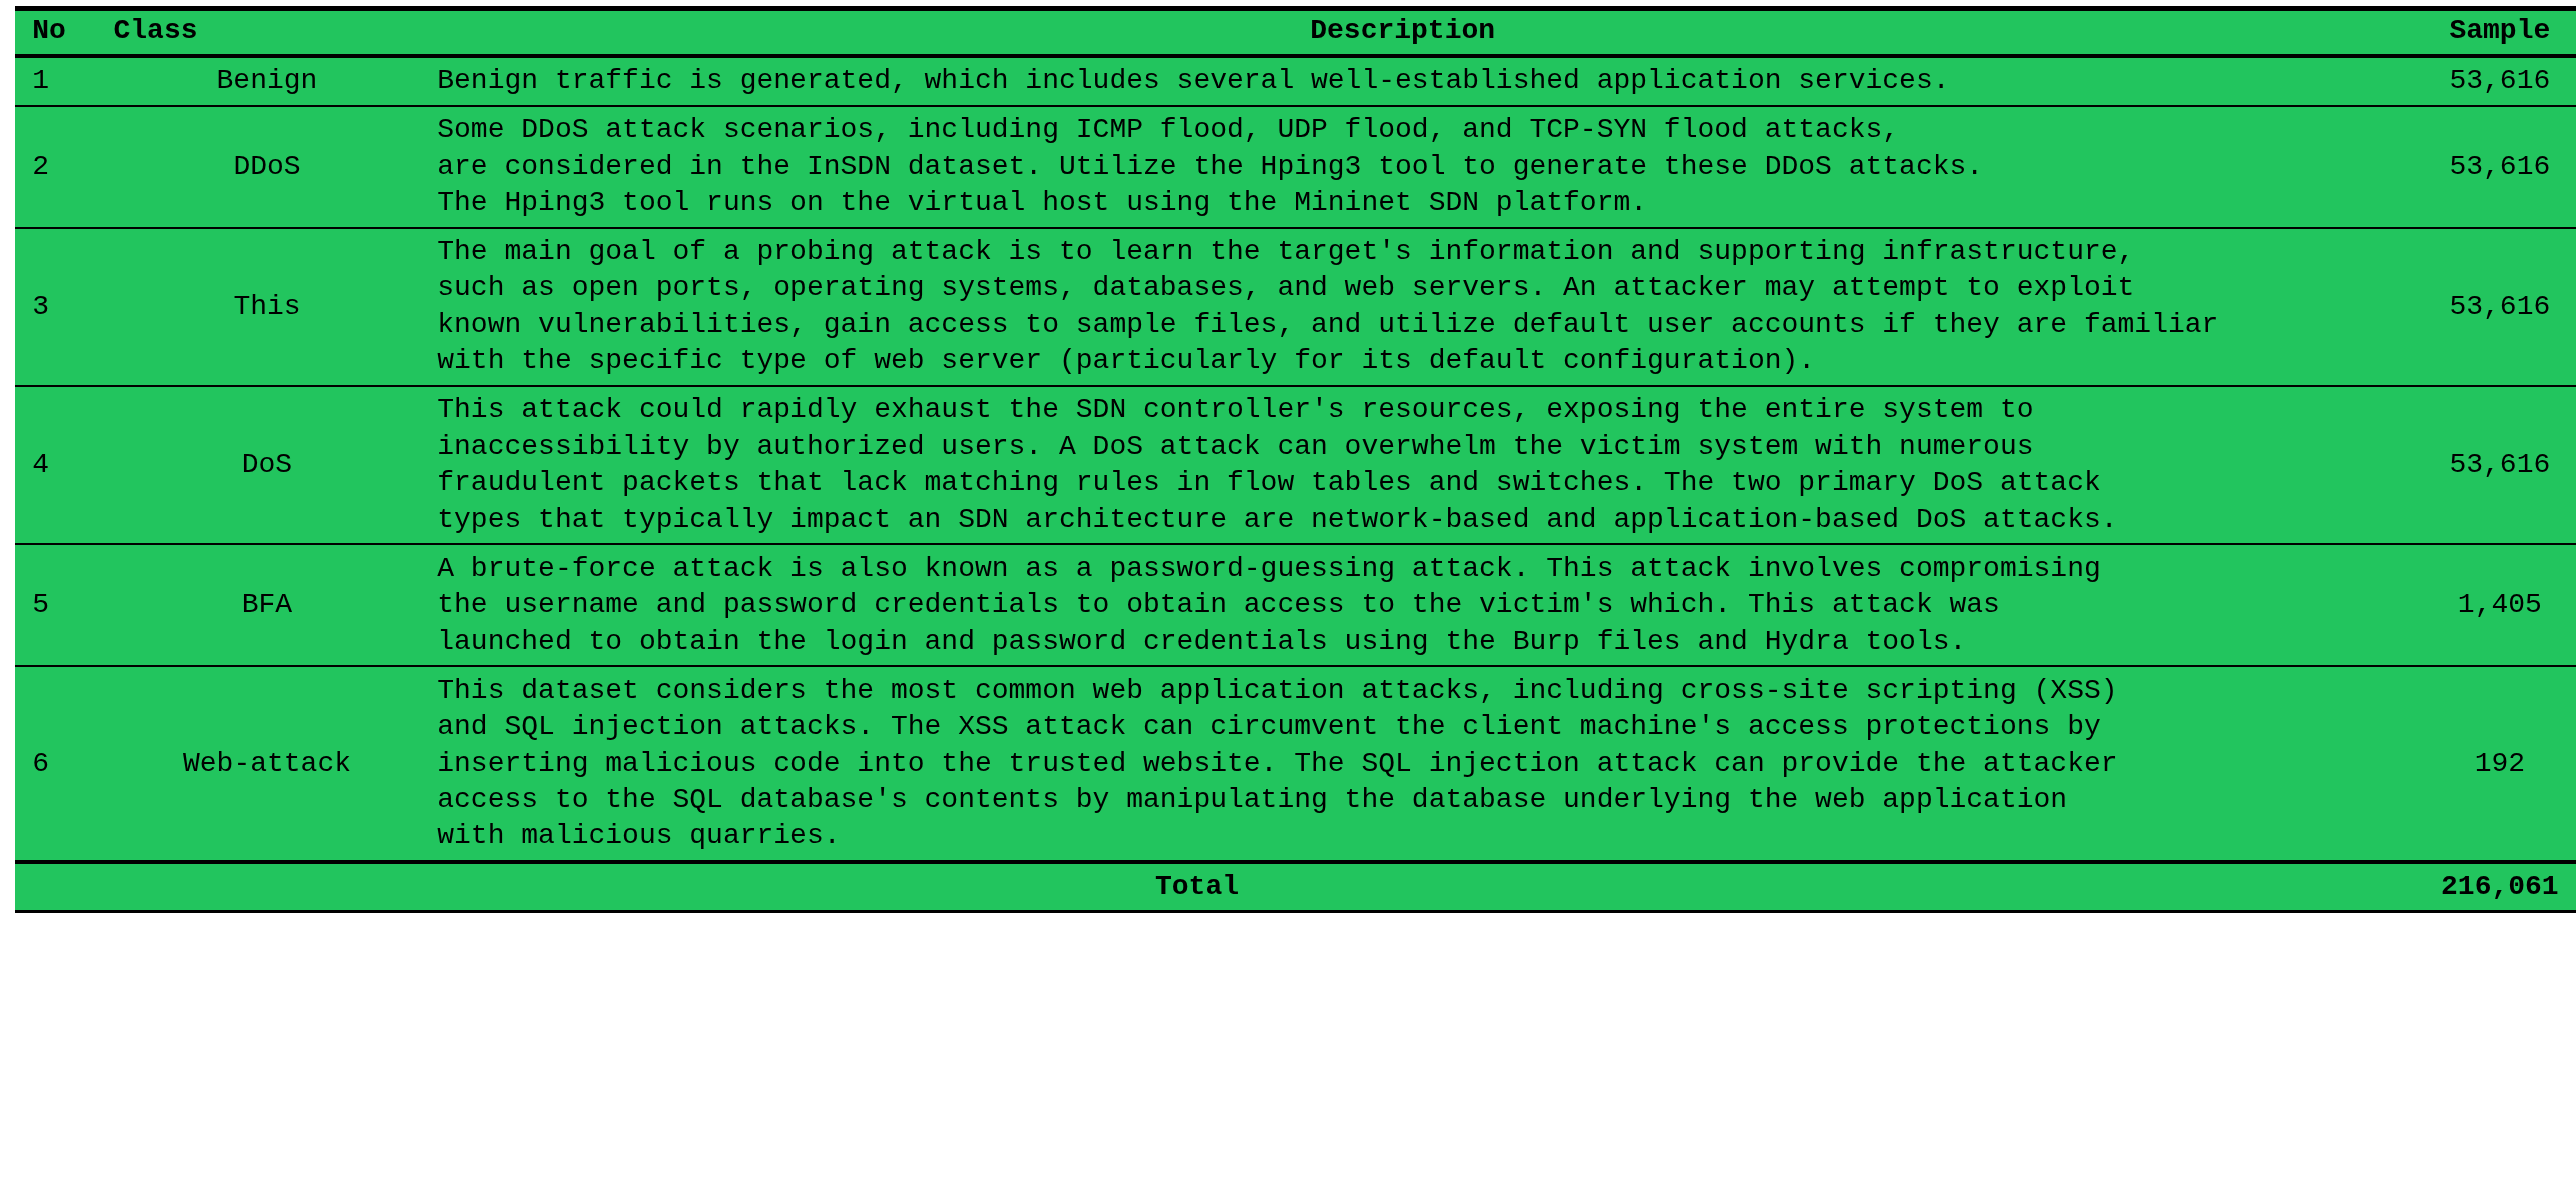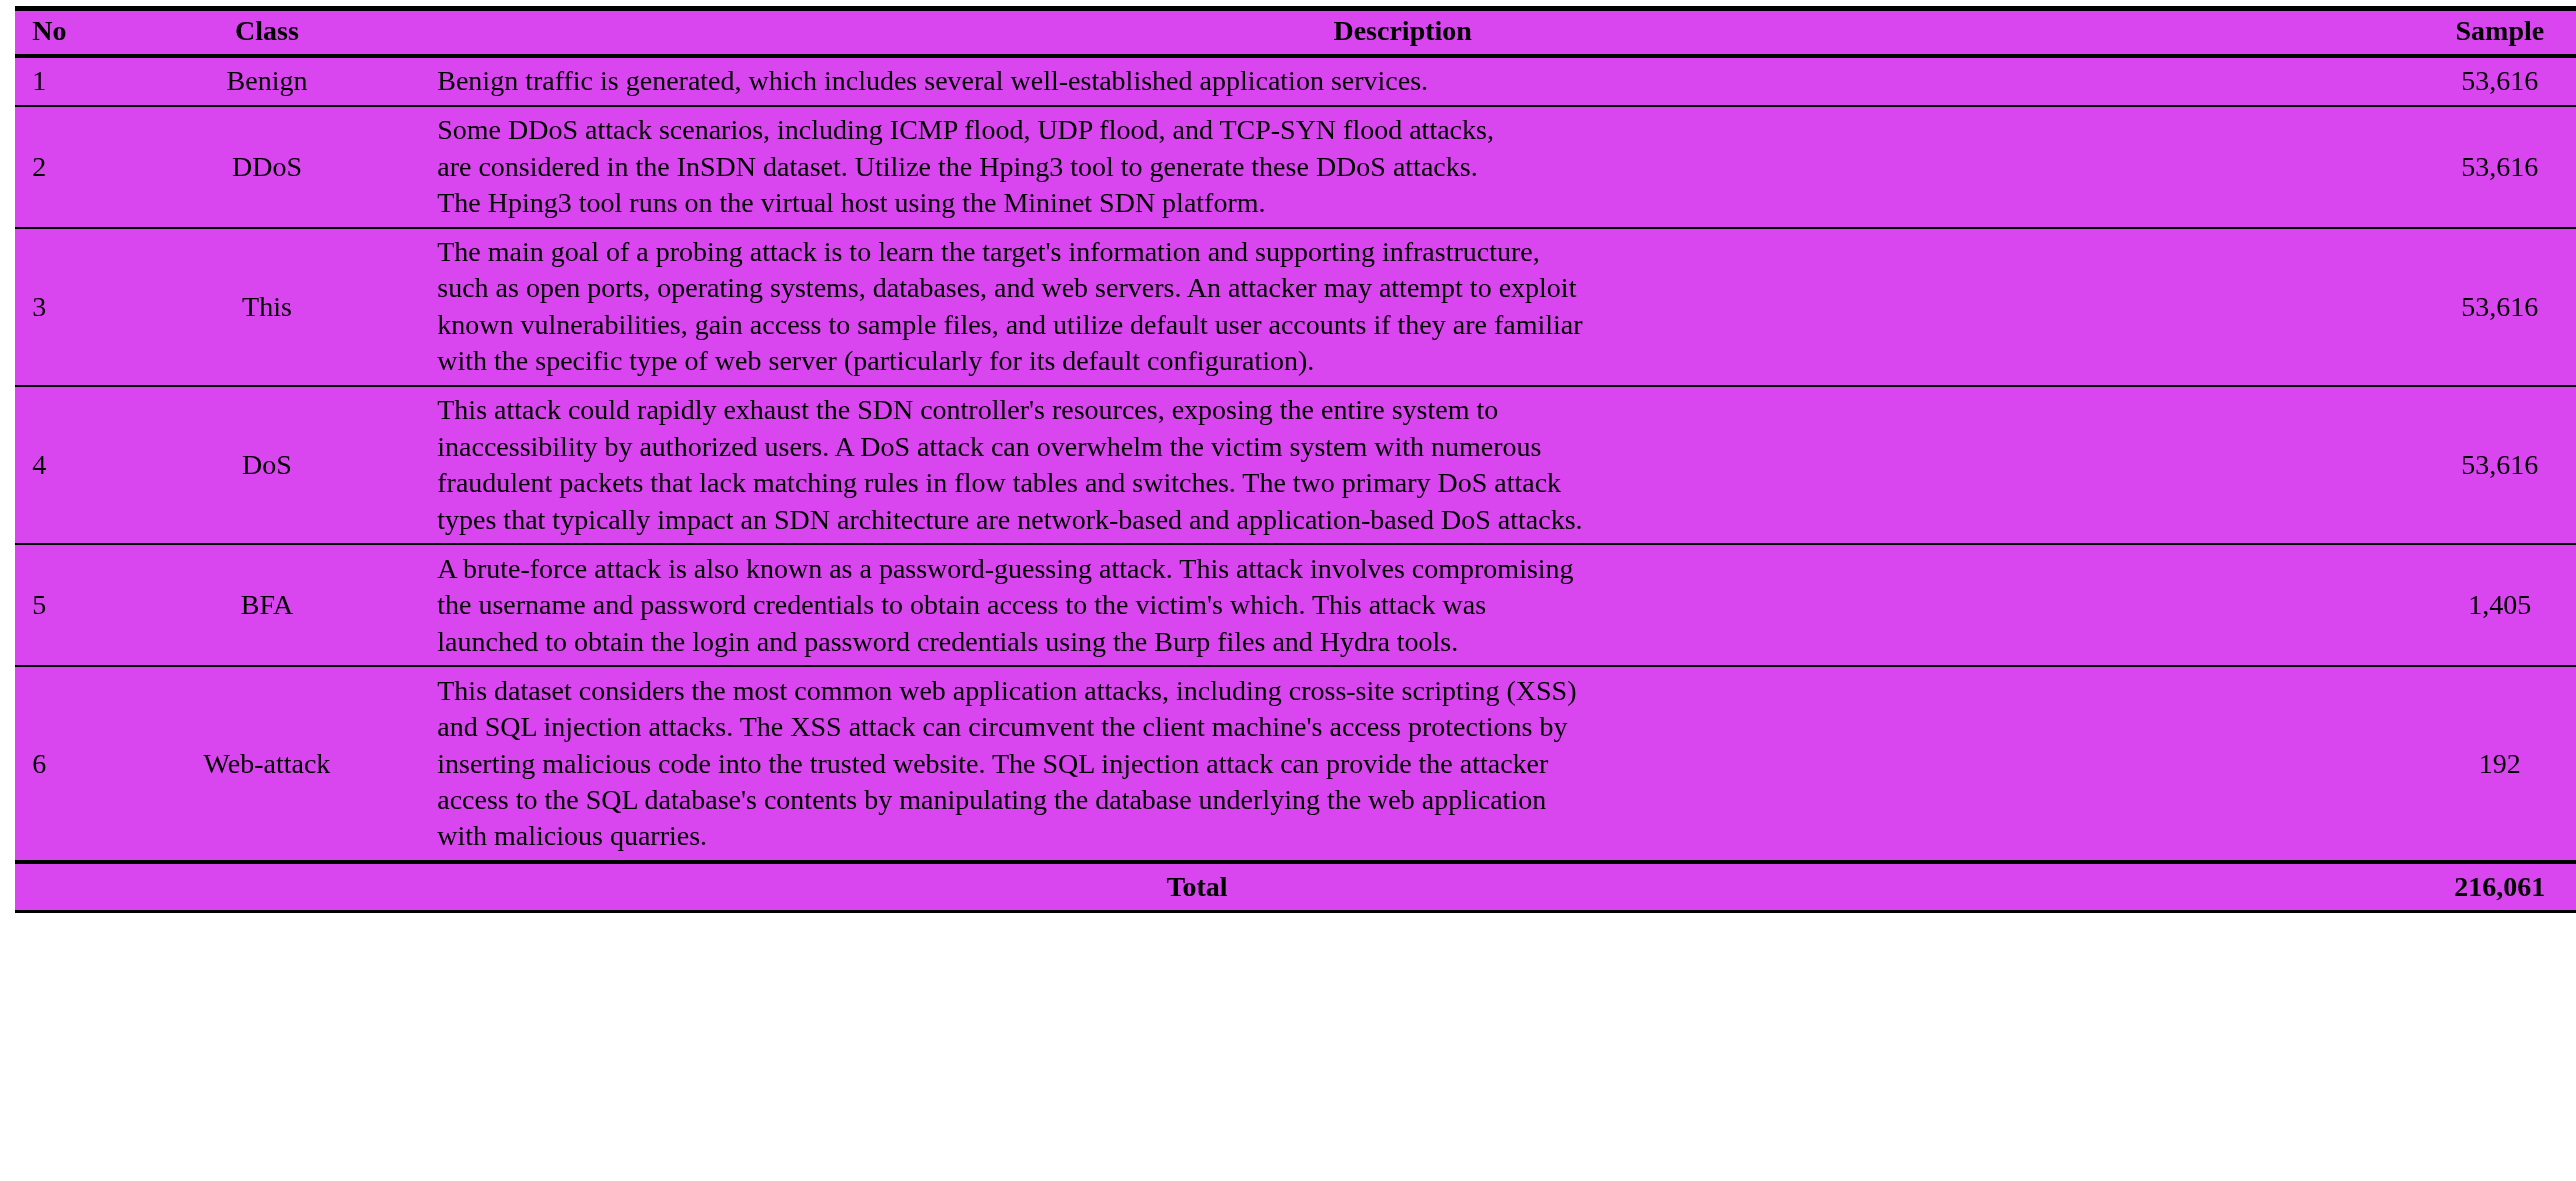--- a/index.html
+++ b/index.html
@@ -43,35 +43,36 @@
     border-bottom: 2.3px solid #000;
   }
   tr.total-row > td {
     border-top: 4.6px solid #000;
     border-bottom: 3.8px solid #000;
   }
 
   th, td {
     padding: 5.4px 6.1px;
     vertical-align: middle;
-    background: #d946ef;
+    background: #22c55e;
+    font-family: Liberation Mono, monospace;
   }
 
   
   .col-no    { width: 69px;  }
   .col-class { width: 307px; }
   .col-desc  { width: 1940px; }
   .col-samp  { width: 230px; }
 
   th.col-no, th.col-class, th.col-desc, th.col-samp {
     font-weight: bold;
     text-align: center;
   }
   th.col-no   { text-align: left; padding-left: 17px; }
-  th.col-class{ text-align: center; }
+  th.col-class{ text-align: left; }
   th.col-desc { text-align: center; margin-top: 13px; }
   th.col-samp { text-align: center; }
 
   td.cell-no {
     text-align: left;
     padding-left: 17px;
     white-space: nowrap;
   }
   td.cell-class {
     text-align: center;

